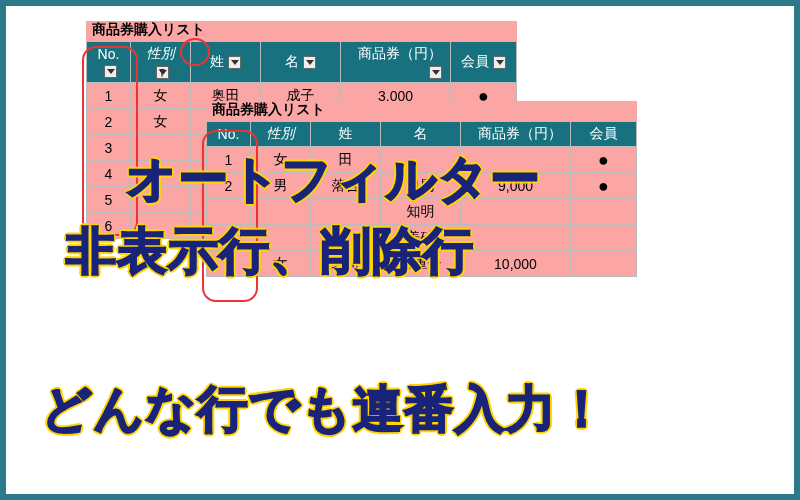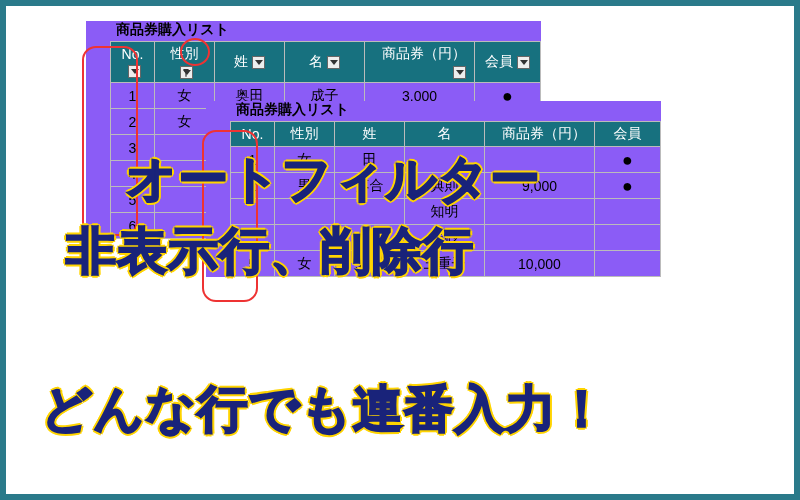--- a/index.html
+++ b/index.html
@@ -7,22 +7,21 @@
       width: 800px;
       height: 500px;
       background: #fff;
       border: 6px solid #2a7a8a;
       font-family: "Meiryo", "MS PGothic", sans-serif;
       position: relative;
       overflow: hidden;
     }
     .table-wrap {
       position: absolute;
-      background: #8b5cf6;
-      padding-left: 24px;
+      background: #fca5a5;
     }
     .table-back { left: 80px; top: 15px; }
     .table-front { left: 200px; top: 95px; }
 
     .table-title {
       font-size: 14px;
       font-weight: bold;
       margin-bottom: 2px;
       padding-left: 6px;
     }
@@ -43,21 +42,21 @@
       border: 1px solid #bbb;
       padding: 2px 10px;
       text-align: center;
       height: 26px;
     }
     td.num { text-align: center; }
     td.money { }
     td.dot { text-align: center; font-size: 18px; line-height: 12px; }
 
     .col-no { width: 44px; }
-    .col-sex { width: 60px; }
+    .col-sex { width: 60px; font-style: italic; }
     .col-last { width: 70px; }
     .col-first { width: 80px; }
     .col-price { width: 110px; text-align: right; }
     .col-member { width: 66px; }
 
     .filter-btn {
       display: inline-block;
       width: 13px;
       height: 13px;
       background: #eee;

